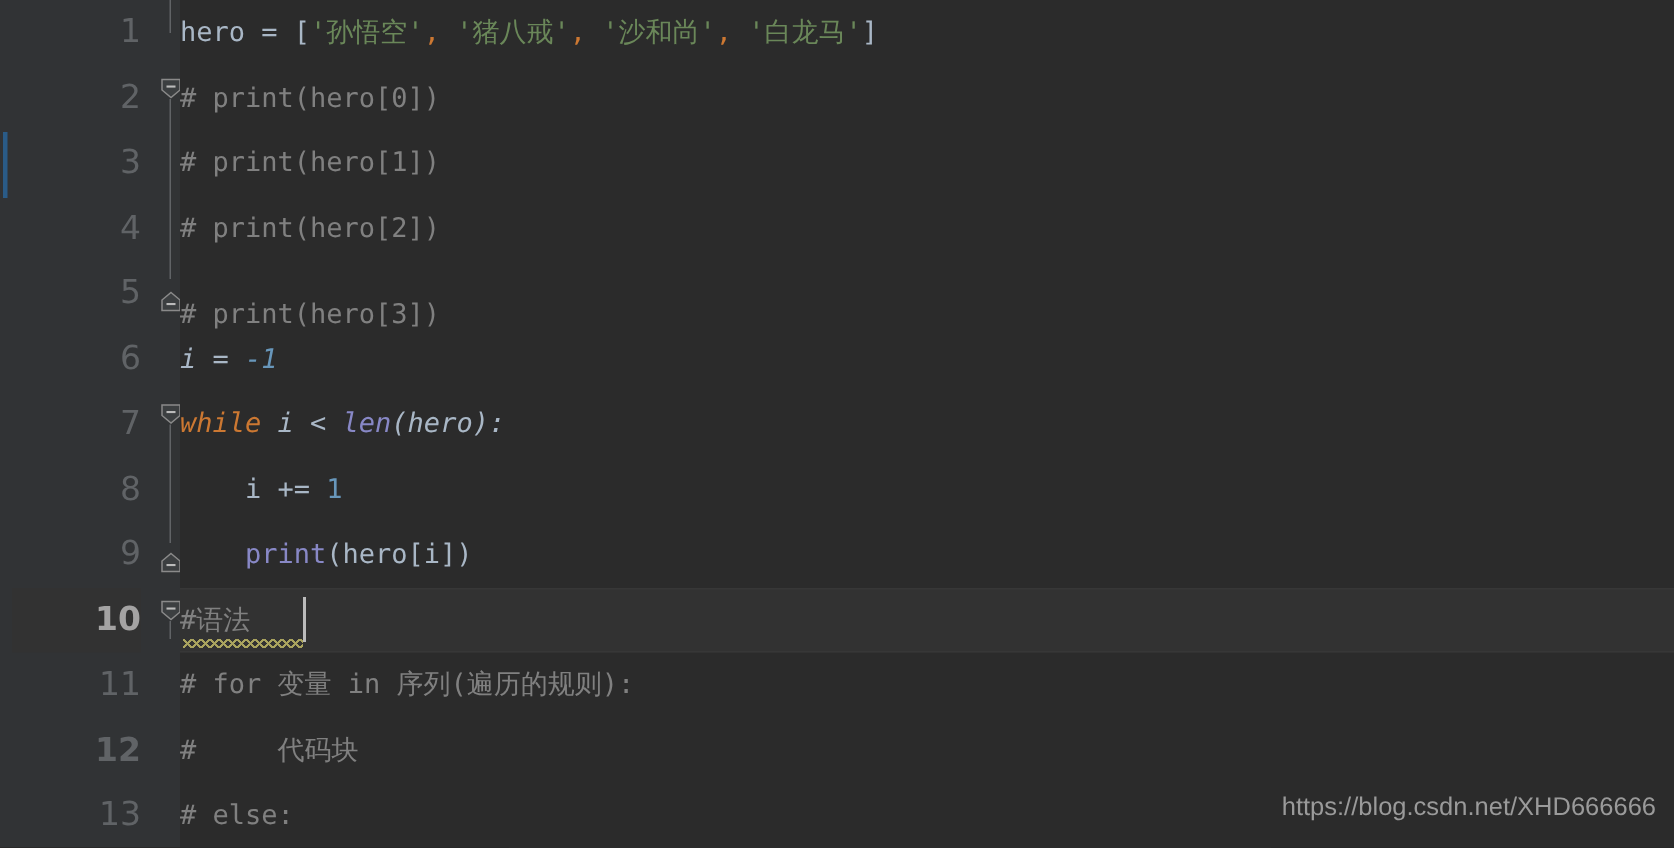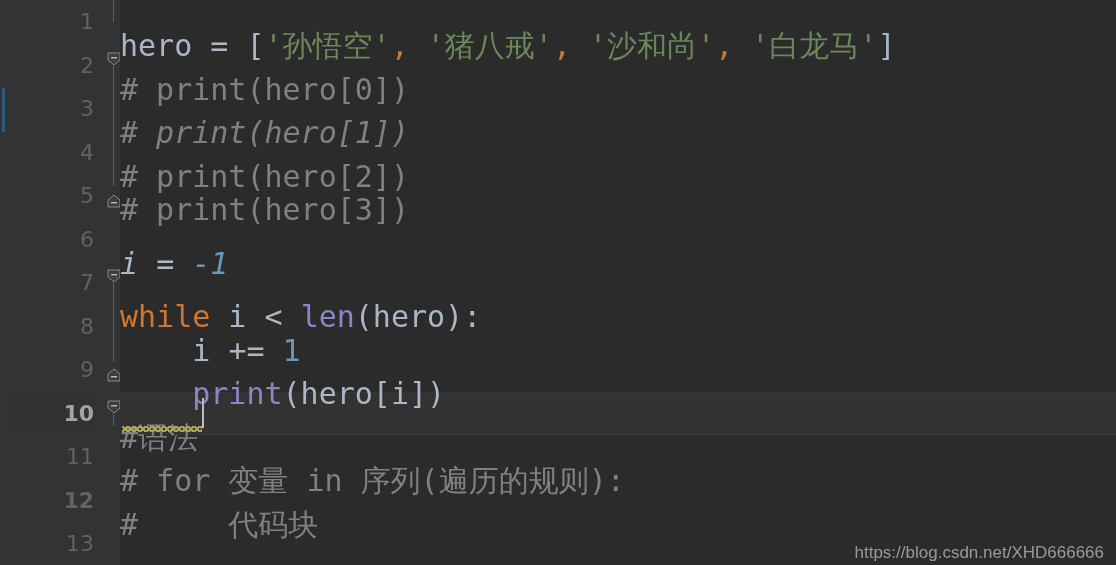--- a/index.html
+++ b/index.html
@@ -91,23 +91,22 @@
     border-top: 1px solid #373737;
     border-bottom: 1px solid #373737;
     box-sizing: border-box;
   }
   .code-line {
     position: absolute;
     left: 0;
     white-space: pre;
     height: 43.5px;
     line-height: 43.5px;
-    font-size: 30px;
+    font-size: 18px;
     color: #a9b7c6;
-    margin-top: 24px;
   }
 
   
   .t-default  { color: #a9b7c6; }
   .t-string   { color: #6a8759; }
   .t-comment  { color: #808080; }
   .t-keyword  { color: #cc7832; }
   .t-number   { color: #6897bb; }
   .t-func     { color: #8888c6; }
   .t-punct    { color: #a9b7c6; }
@@ -130,21 +129,20 @@
     height: 30px;
     background: #bbbbbb;
   }
 
   .watermark {
     position: absolute;
     font-family: "Liberation Sans", sans-serif;
     font-size: 17px;
     color: #9a9a9a;
     white-space: nowrap;
-    margin-top: 15px;
   }
 </style>
 </head>
 <body>
 
 <div id="editor">
 
   <div class="marker-strip">
     <div class="vcs-change" style="top:88px; height:44px;"></div>
   </div>
@@ -199,28 +197,29 @@
           <path d="M1 1 H13 V8 L7 13 L1 8 Z" fill="#3c3f41" stroke="#8a8a8a" stroke-width="1"></path>
           <rect x="4" y="5" width="6" height="1.4" fill="#bbbbbb"></rect>
         </svg>
       </div>
     </div>
 
   <div class="code-area" id="code-area">
     <div class="current-line-bg" style="top:391.5px;"></div>
   <div class="code-line" style="top: 0px;"><span class="t-default">hero</span><span class="t-default"> </span><span class="t-op">=</span><span class="t-default"> </span><span class="t-punct">[</span><span class="t-string">'孙悟空'</span><span class="t-comma">,</span><span class="t-default"> </span><span class="t-string">'猪八戒'</span><span class="t-comma">,</span><span class="t-default"> </span><span class="t-string">'沙和尚'</span><span class="t-comma">,</span><span class="t-default"> </span><span class="t-string">'白龙马'</span><span class="t-punct">]</span></div>
       <div class="code-line" style="top: 43.5px;"><span class="t-comment"># print(hero[0])</span></div>
-      <div class="code-line" style="top: 87px; font-style: italic;"><span class="t-comment"># print(hero[1])</span></div>
+      <div class="code-line" style="top: 87px;"><span class="t-comment"># print(hero[1])</span></div>
       <div class="code-line" style="top: 130.5px;"><span class="t-comment"># print(hero[2])</span></div>
-      <div class="code-line" style="top: 164px;"><span class="t-comment"># print(hero[3])</span></div>
+      <div class="code-line" style="top: 188px;"><span class="t-comment"># print(hero[3])</span></div>
       <div class="code-line" style="top: 217.5px; font-style: italic;"><span class="t-default">i</span><span class="t-default"> </span><span class="t-op">=</span><span class="t-default"> </span><span class="t-number">-1</span></div>
-      <div class="code-line" style="top: 271px;"><span class="t-keyword">while</span><span class="t-default"> i </span><span class="t-op">&lt;</span><span class="t-default"> </span><span class="t-func">len</span><span class="t-default">(hero):</span></div>
+      <div class="code-line" style="top: 261px; font-style: italic;"><span class="t-keyword">while</span><span class="t-default"> i </span><span class="t-op">&lt;</span><span class="t-default"> </span><span class="t-func">len</span><span class="t-default">(hero):</span></div>
       <div class="code-line" style="top: 304.5px; text-align: center;"><span class="t-default">    i </span><span class="t-op">+=</span><span class="t-default"> </span><span class="t-number">1</span></div>
       <div class="code-line" style="top: 391.5px;"><span class="t-comment">#语法</span></div>
       <div class="code-line" style="top: 348px;"><span class="t-default">    </span><span class="t-func">print</span><span class="t-default">(hero[i])</span></div>
       <div class="code-line" style="top: 435px;"><span class="t-comment"># for 变量 in 序列(遍历的规则):</span></div>
       <div class="code-line" style="top: 478.5px;"><span class="t-comment">#     代码块</span></div>
+      <div class="code-line" style="top: 522px;"><span class="t-comment"># else:</span></div>
       <div class="squiggle" style="top: 425.5px; left: 2px; width: 80px;"></div>
       <div class="caret" style="top: 397.5px; left: 82px;"></div>
     </div>
 
   <div class="watermark" style="right:12px; top:528px;">https://blog.csdn.net/XHD666666</div>
 </div>
 
 </body></html>

